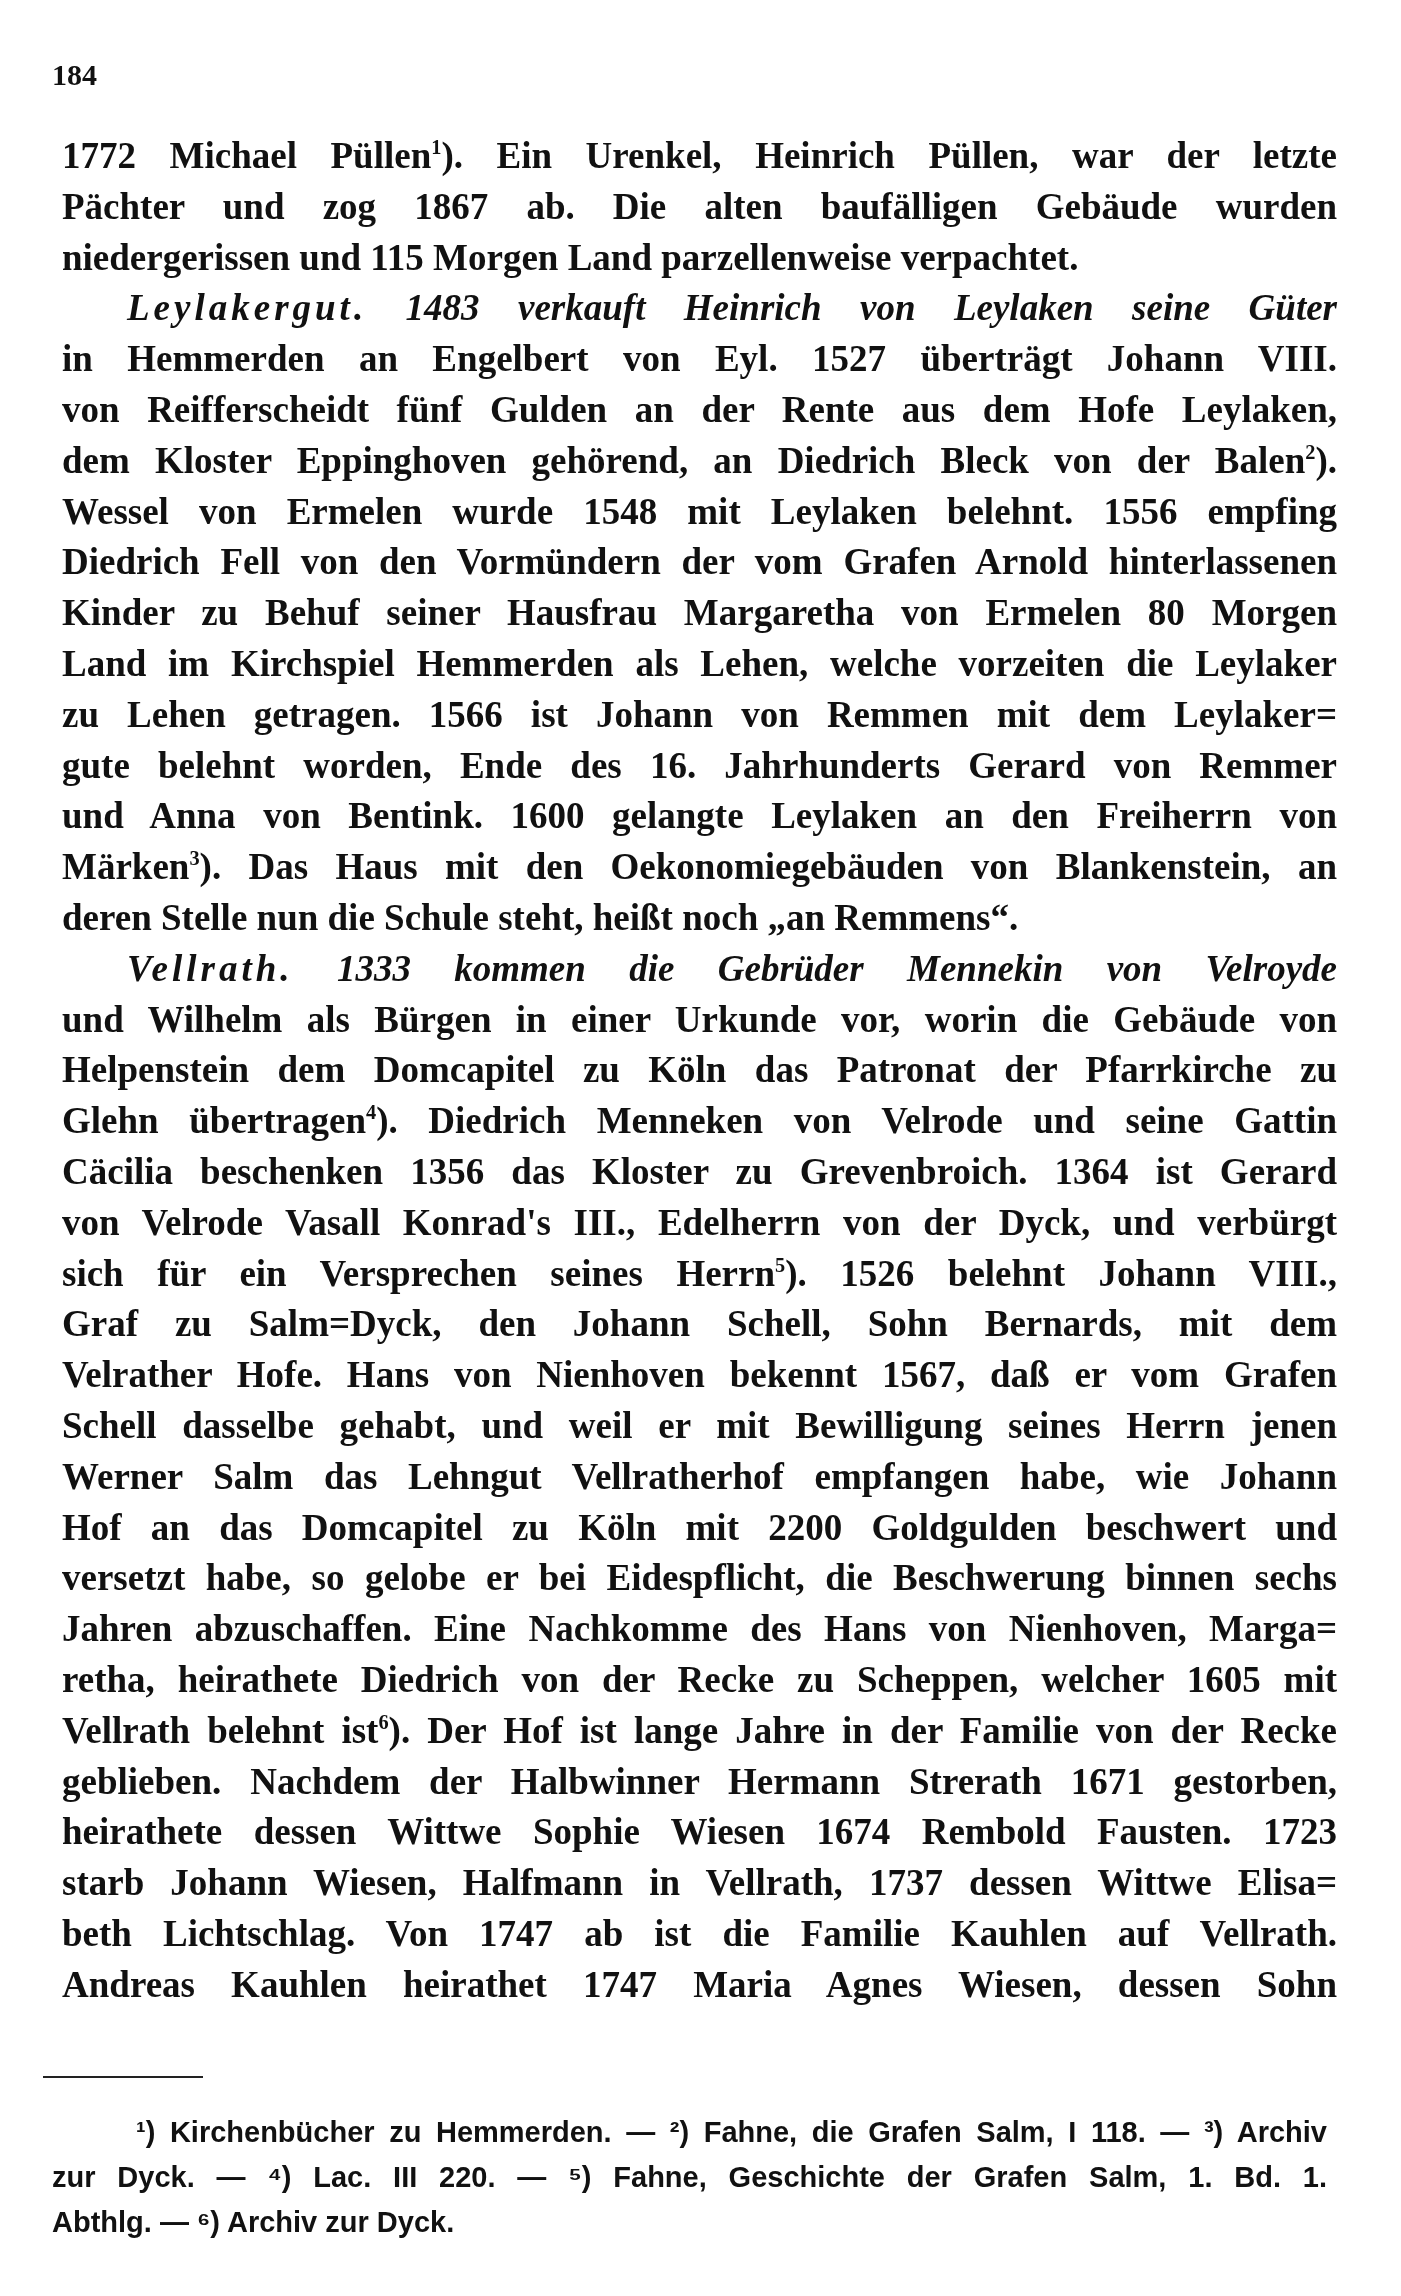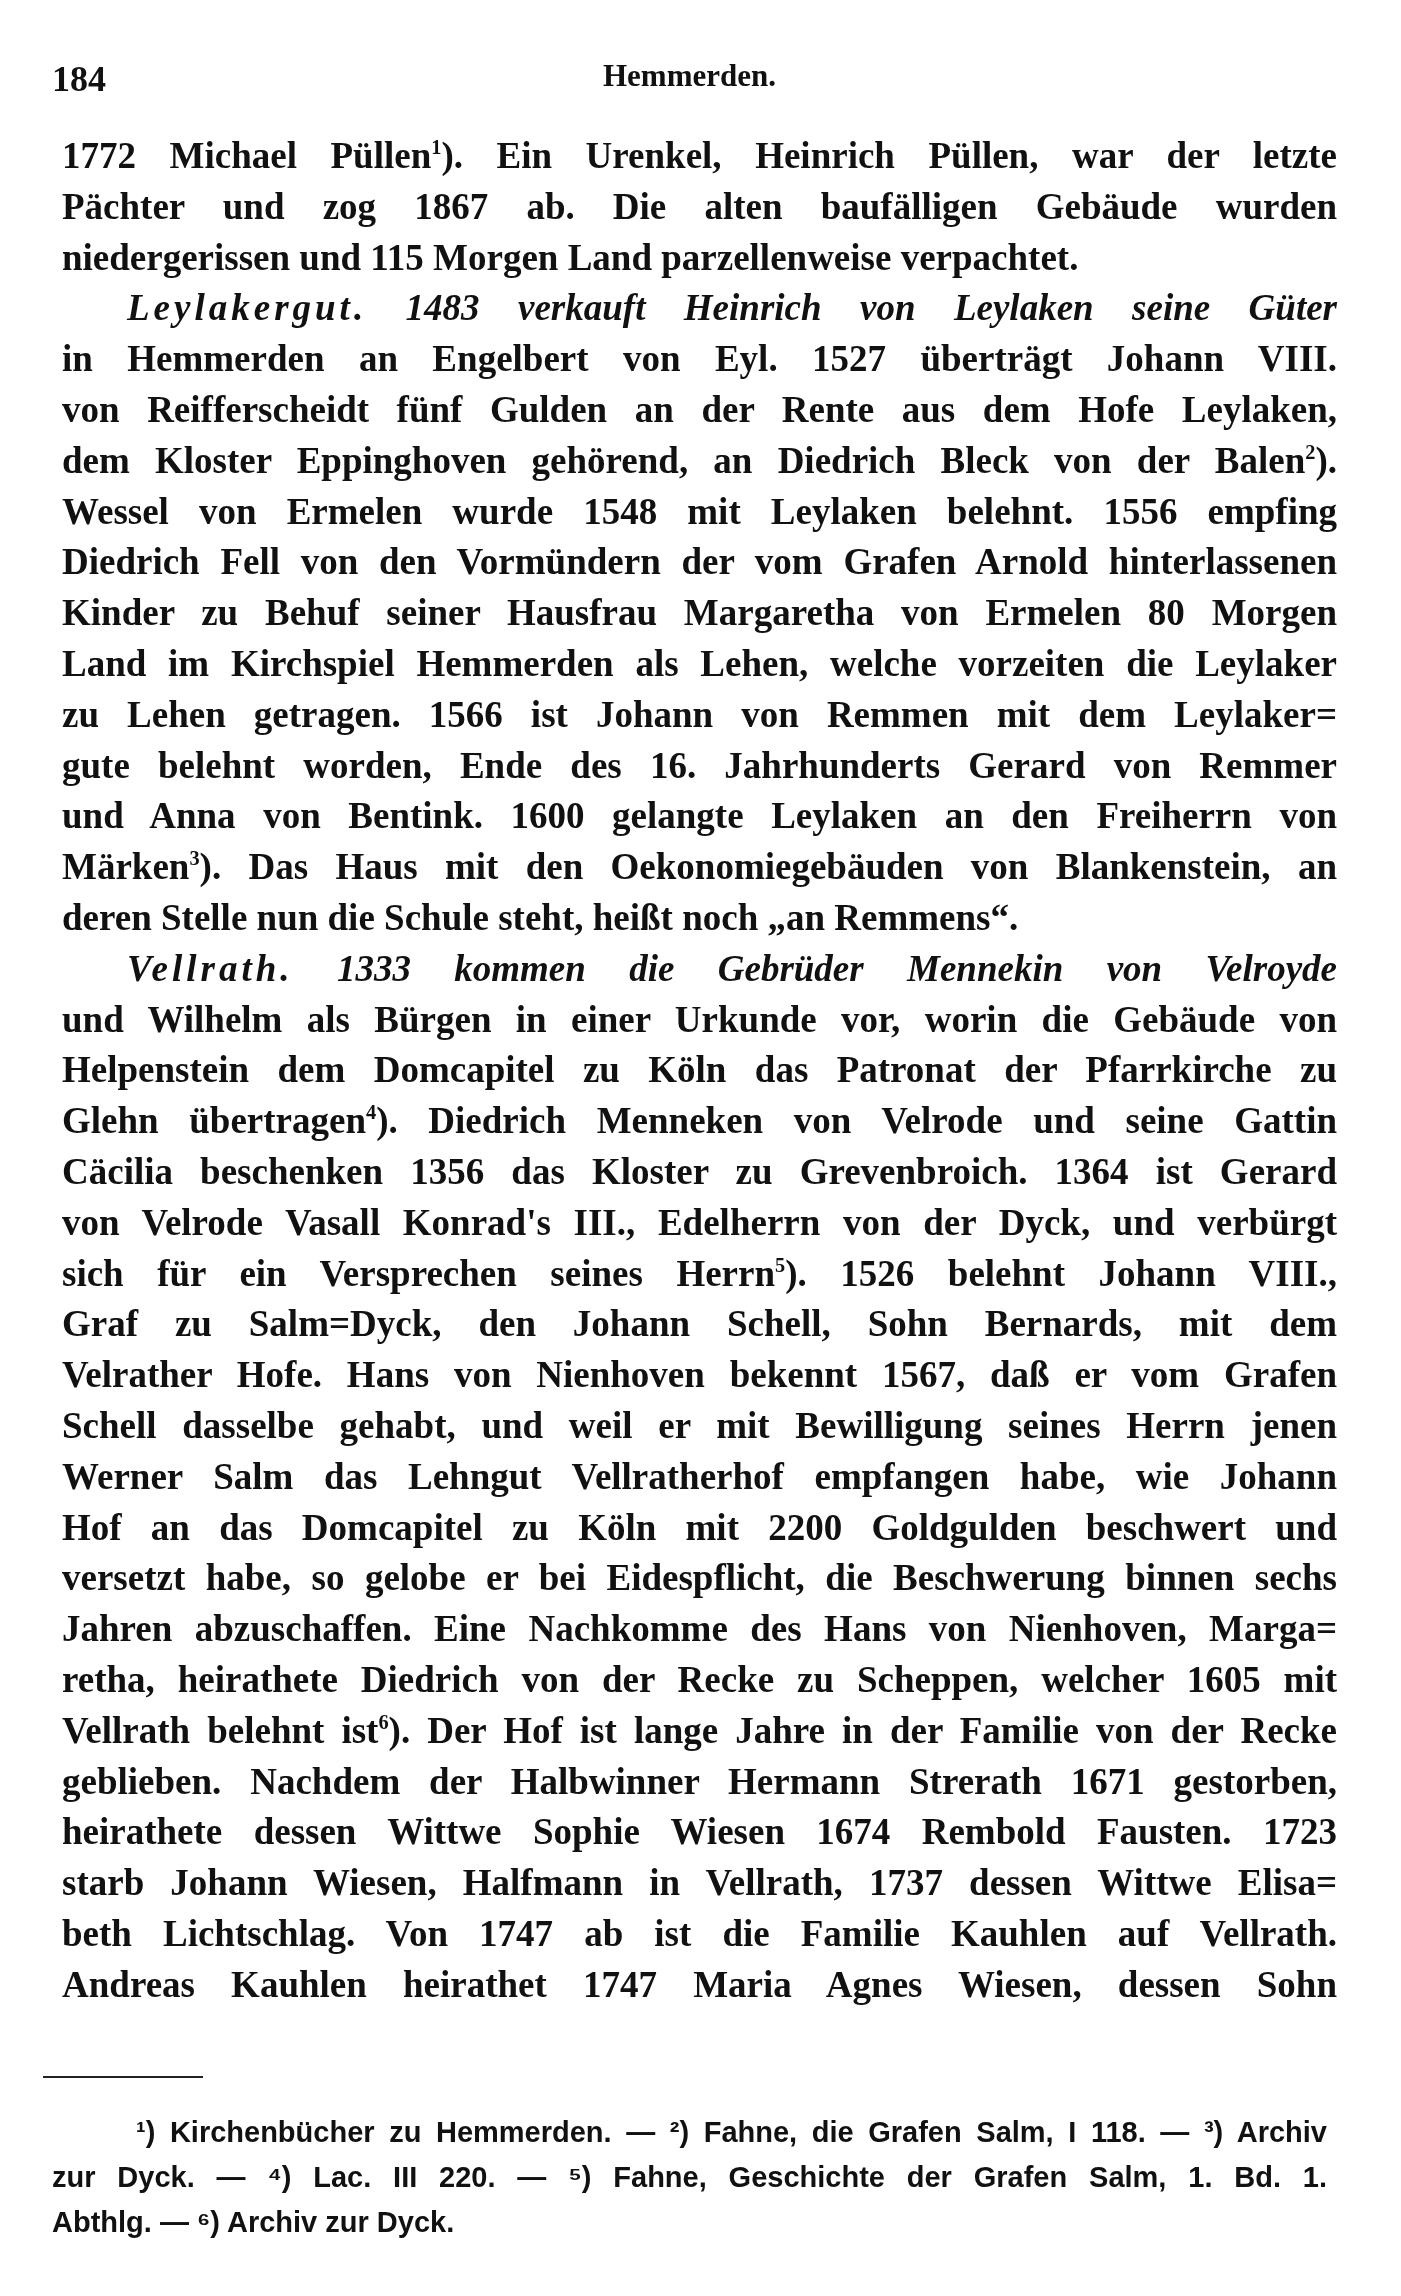--- a/index.html
+++ b/index.html
@@ -1,19 +1,19 @@
 <!DOCTYPE html>
 <html><head>
 <meta charset="utf-8">
 <style>
   html, body { margin: 0; padding: 0; background: #ffffff; }
   body { width: 1401px; height: 2296px; position: relative; overflow: hidden;
          font-family: "DejaVu Serif", "Liberation Serif", serif; color: #111111; }
   .running-head { position: absolute; top: 58px; left: 52px; width: 1275px; height: 44px; }
-  .page-number { position: absolute; left: 0; top: 0; font-size: 36px; font-family: "Liberation Serif", serif; font-weight: bold; }
+  .page-number { position: absolute; left: 0; top: 0; font-size: 30px; font-family: "Liberation Serif", serif; font-weight: bold; }
   .page-title { position: absolute; left: 0; right: 0; text-align: center; top: 0; font-size: 31px; font-family: "Liberation Serif", serif; font-weight: bold; }
   .body-text { position: absolute; left: 52px; top: 131px; width: 1275px; }
   .line { display: block; height: 50.8px; line-height: 50.8px; font-size: 37px;
           font-family: "Liberation Serif", serif; font-weight: bold;
           text-align: justify; text-align-last: justify; white-space: nowrap; overflow: visible; }
   .line.last { text-align-last: left; }
   .line.indent { padding-left: 65px; }
   .line .inner { display: inline-block; width: 100%; text-align: justify; text-align-last: justify; white-space: normal; margin-left: 10px; }
   .line.last .inner { text-align-last: left; }
   .line.indent .inner { width: calc(100% - 0px); font-style: italic; }
@@ -26,21 +26,20 @@
   .fn-line .inner { display: inline-block; width: 100%; text-align: justify; text-align-last: justify; white-space: normal; }
   .fn-line.last .inner { text-align-last: left; }
   .fn-line.indent { padding-left: 84px; box-sizing: border-box; }
   .line.indent { box-sizing: border-box; }
 </style>
 </head>
 <body>
 
 <div class="running-head">
   <span class="page-number">184</span>
-  <span class="page-title">Hemmerden.</span>
 </div>
 
 <div class="body-text">
   <span class="line"><span class="inner"><span>1772 Michael Püllen</span><sup>1</sup><span>). Ein Urenkel, Heinrich Püllen, war der letzte</span></span></span>
   <span class="line"><span class="inner">Pächter und zog 1867 ab. Die alten baufälligen Gebäude wurden</span></span>
   <span class="line last"><span class="inner">niedergerissen und 115 Morgen Land parzellenweise verpachtet.</span></span>
   <span class="line indent"><span class="inner"><span class="spaced">Leylakergut.</span><span> 1483 verkauft Heinrich von Leylaken seine Güter</span></span></span>
   <span class="line"><span class="inner">in Hemmerden an Engelbert von Eyl. 1527 überträgt Johann VIII.</span></span>
   <span class="line"><span class="inner">von Reifferscheidt fünf Gulden an der Rente aus dem Hofe Leylaken,</span></span>
   <span class="line"><span class="inner"><span>dem Kloster Eppinghoven gehörend, an Diedrich Bleck von der Balen</span><sup>2</sup><span>).</span></span></span>

